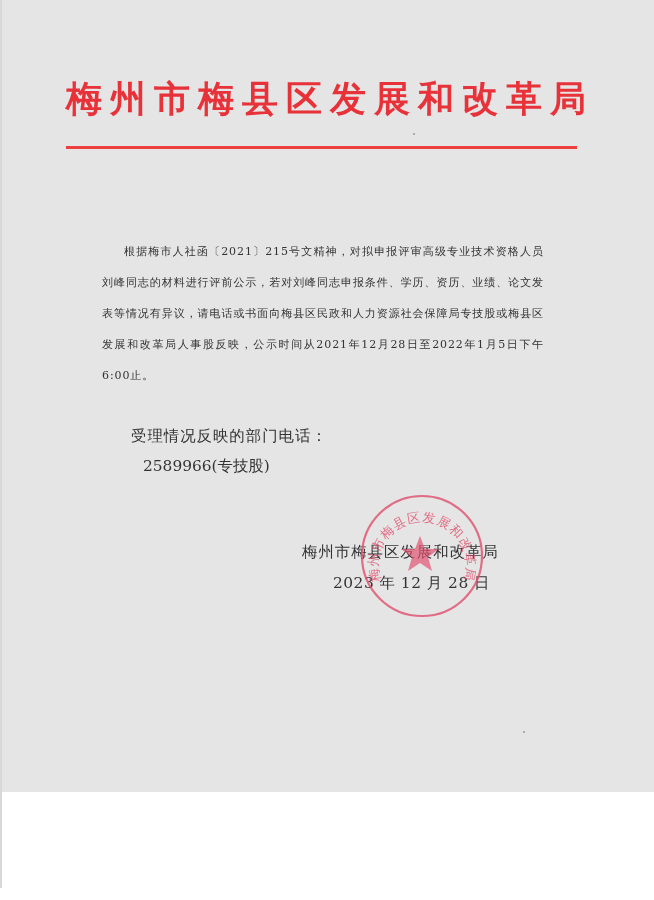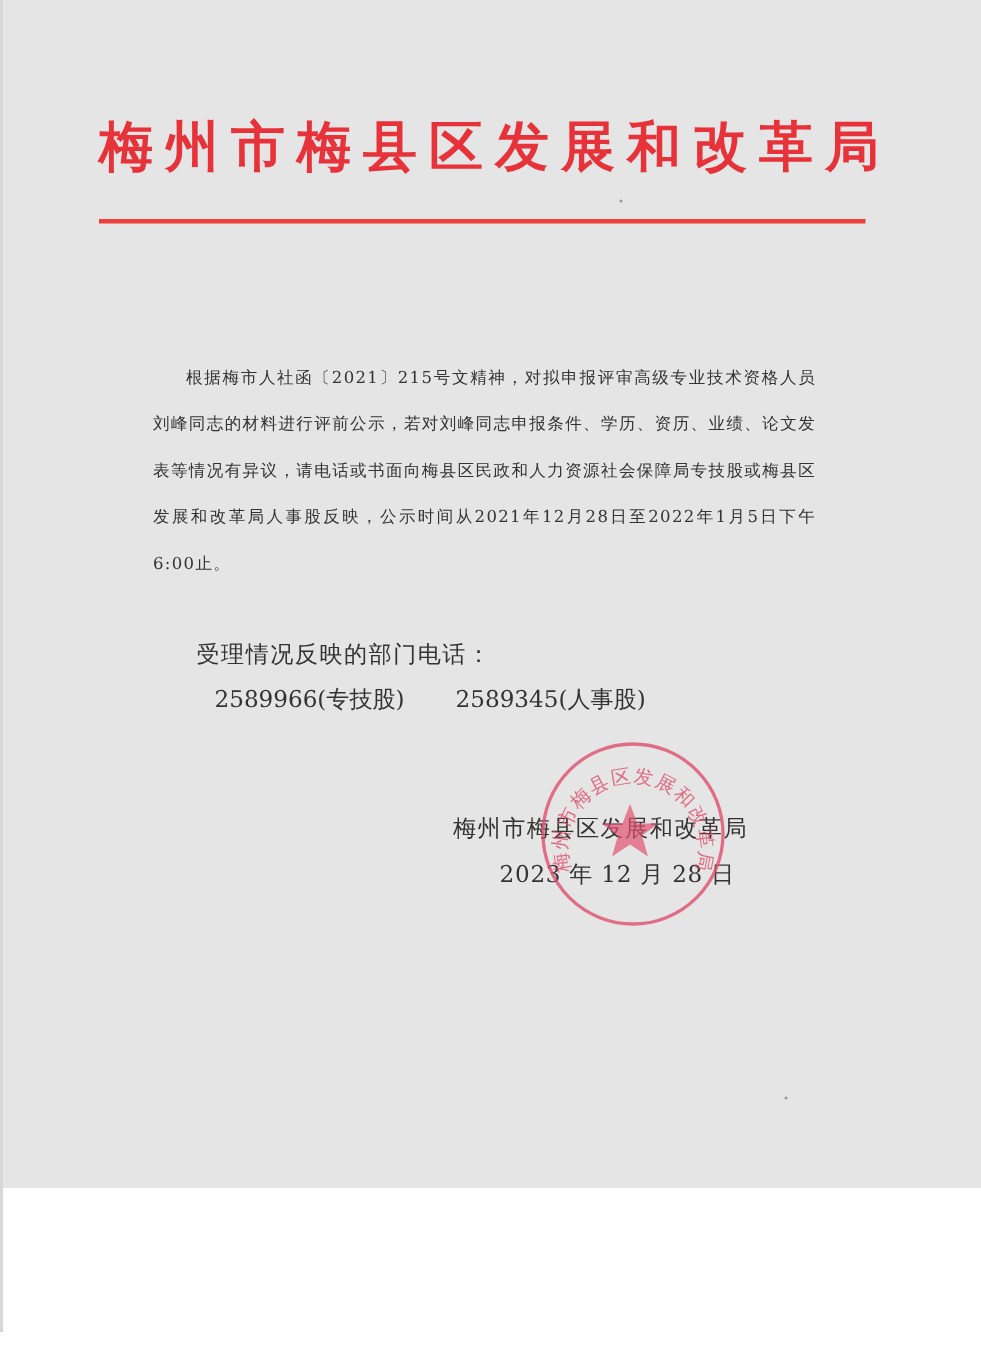--- a/index.html
+++ b/index.html
@@ -56,21 +56,20 @@
 
 
   <div class="body-text">
     <p>根据梅市人社函〔2021〕215号文精神，对拟申报评审高级专业技术资格人员刘峰同志的材料进行评前公示，若对刘峰同志申报条件、学历、资历、业绩、论文发表等情况有异议，请电话或书面向梅县区民政和人力资源社会保障局专技股或梅县区发展和改革局人事股反映，公示时间从2021年12月28日至2022年1月5日下午6:00止。</p>
   </div>
 
   <div class="contact-label">受理情况反映的部门电话：</div>
 
   <div class="contact-row">
     <span><span>2589966</span><span>(专技股)</span></span>
-    <span><span>2589345</span><span>(人事股)</span></span>
   </div>
 
   <div class="signature">梅州市梅县区发展和改革局</div>
   <div class="sign-date">2023 年 12 月 28 日</div>
 
   <svg class="seal" viewBox="0 0 128 128" xmlns="http://www.w3.org/2000/svg">
     <defs>
       <path id="sealArc" d="M 26 96 A 44 44 0 1 1 102 96"></path>
     </defs>
     <circle cx="64" cy="64" r="60" fill="none" stroke="#e0506e" stroke-width="2.2"></circle>

